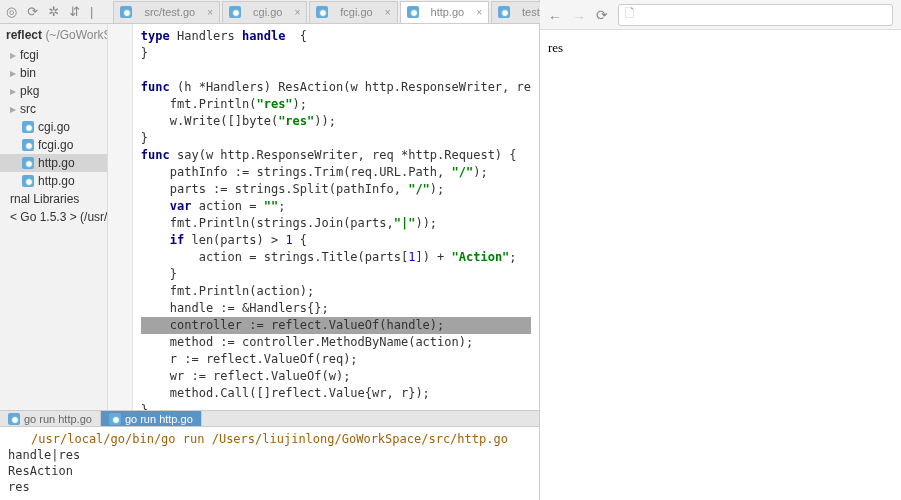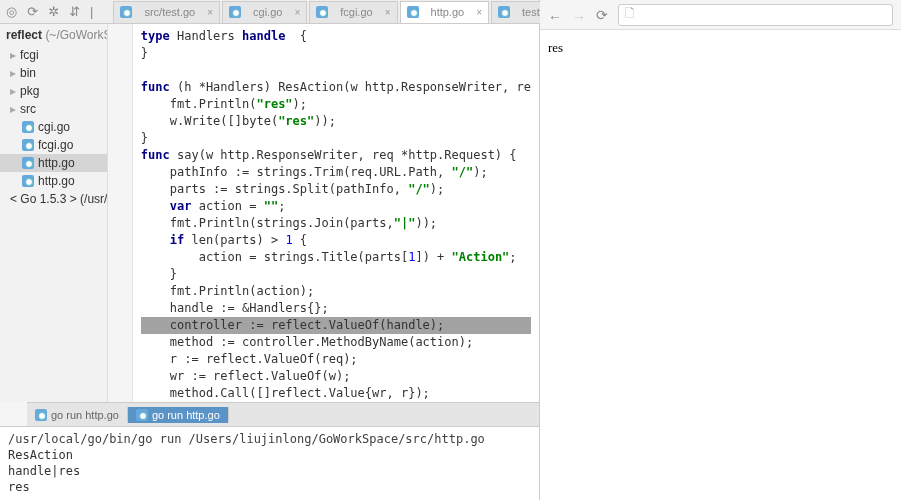--- a/index.html
+++ b/index.html
@@ -123,47 +123,46 @@
     overflow: hidden;
     color: #333;
   }
   .code .hl { background: #a3a3a3; display:inline-block; width:100%; }
   .kw { color: #000080; font-weight: bold; }
   .str { color: #008000; font-weight: bold; }
   .num { color: #0000ff; }
 
   
   .runbar {
-    height: 24px;
+    height: 16px;
     background: #e5e5e5;
     border-top: 1px solid #ccc;
     display: flex;
     align-items: center;
     font-size: 11px;
     color: #666;
-    margin-left: 27px;
   }
   .runtab {
     padding: 2px 8px;
     display: flex; align-items:center; gap:4px;
     border-right:1px solid #ccc;
   }
   .runtab.active { background:#5a93c6; color:#fff; }
   .console {
     font-family: Menlo, Consolas, monospace;
     font-size: 12px;
     background: #fff;
     color: #333;
     padding: 4px 8px;
     line-height: 16px;
     border-top: 1px solid #ccc;
     height: 74px;
     overflow:hidden;
   }
-  .console .cmd { color: #404040; }
+  .console .cmd { color: #a16207; text-align: center; }
 
   
   .chrome-bar {
     height: 30px;
     background: #f5f5f5;
     border-bottom: 1px solid #ddd;
     display: flex;
     align-items: center;
     gap: 10px;
     padding: 0 8px;
@@ -264,20 +263,23 @@
               <span class="go-dot"></span>
               <span>fcgi.go</span>
             </div>
             <div class="tree-item indent selected">
               <span class="go-dot"></span>
               <span>http.go</span>
             </div>
             <div class="tree-item indent">
               <span class="go-dot"></span>
               <span>http.go</span>
+            </div>
+            <div class="tree-item">
+              <span>rnal Libraries</span>
             </div>
             <div class="tree-item">
               <span>&lt; Go 1.5.3 &gt; (/usr/local/go)</span>
             </div>
           </div>
       </div>
 
       <div class="code-wrap">
         <div class="gutter"></div>
         <div class="code" id="code"><span class="kw">type</span> Handlers <span class="kw">handle</span>  {
@@ -319,22 +321,22 @@
           <div class="runtab active">
             <span class="go-dot"></span>
             <span>go run http.go</span>
           </div>
         </div>
     </div>
 
     <div class="console">
       <div class="cmd">/usr/local/go/bin/go run /Users/liujinlong/GoWorkSpace/src/http.go</div>
       <div id="console-out">
+          <div>handle|res</div>
           <div>ResAction</div>
-          <div>handle|res</div>
           <div>res</div>
         </div>
     </div>
   </div>
 
   <div class="browser-pane">
     <div class="chrome-bar">
       <span>←</span>
       <span style="color:#ccc">→</span>
       <span>⟳</span>

